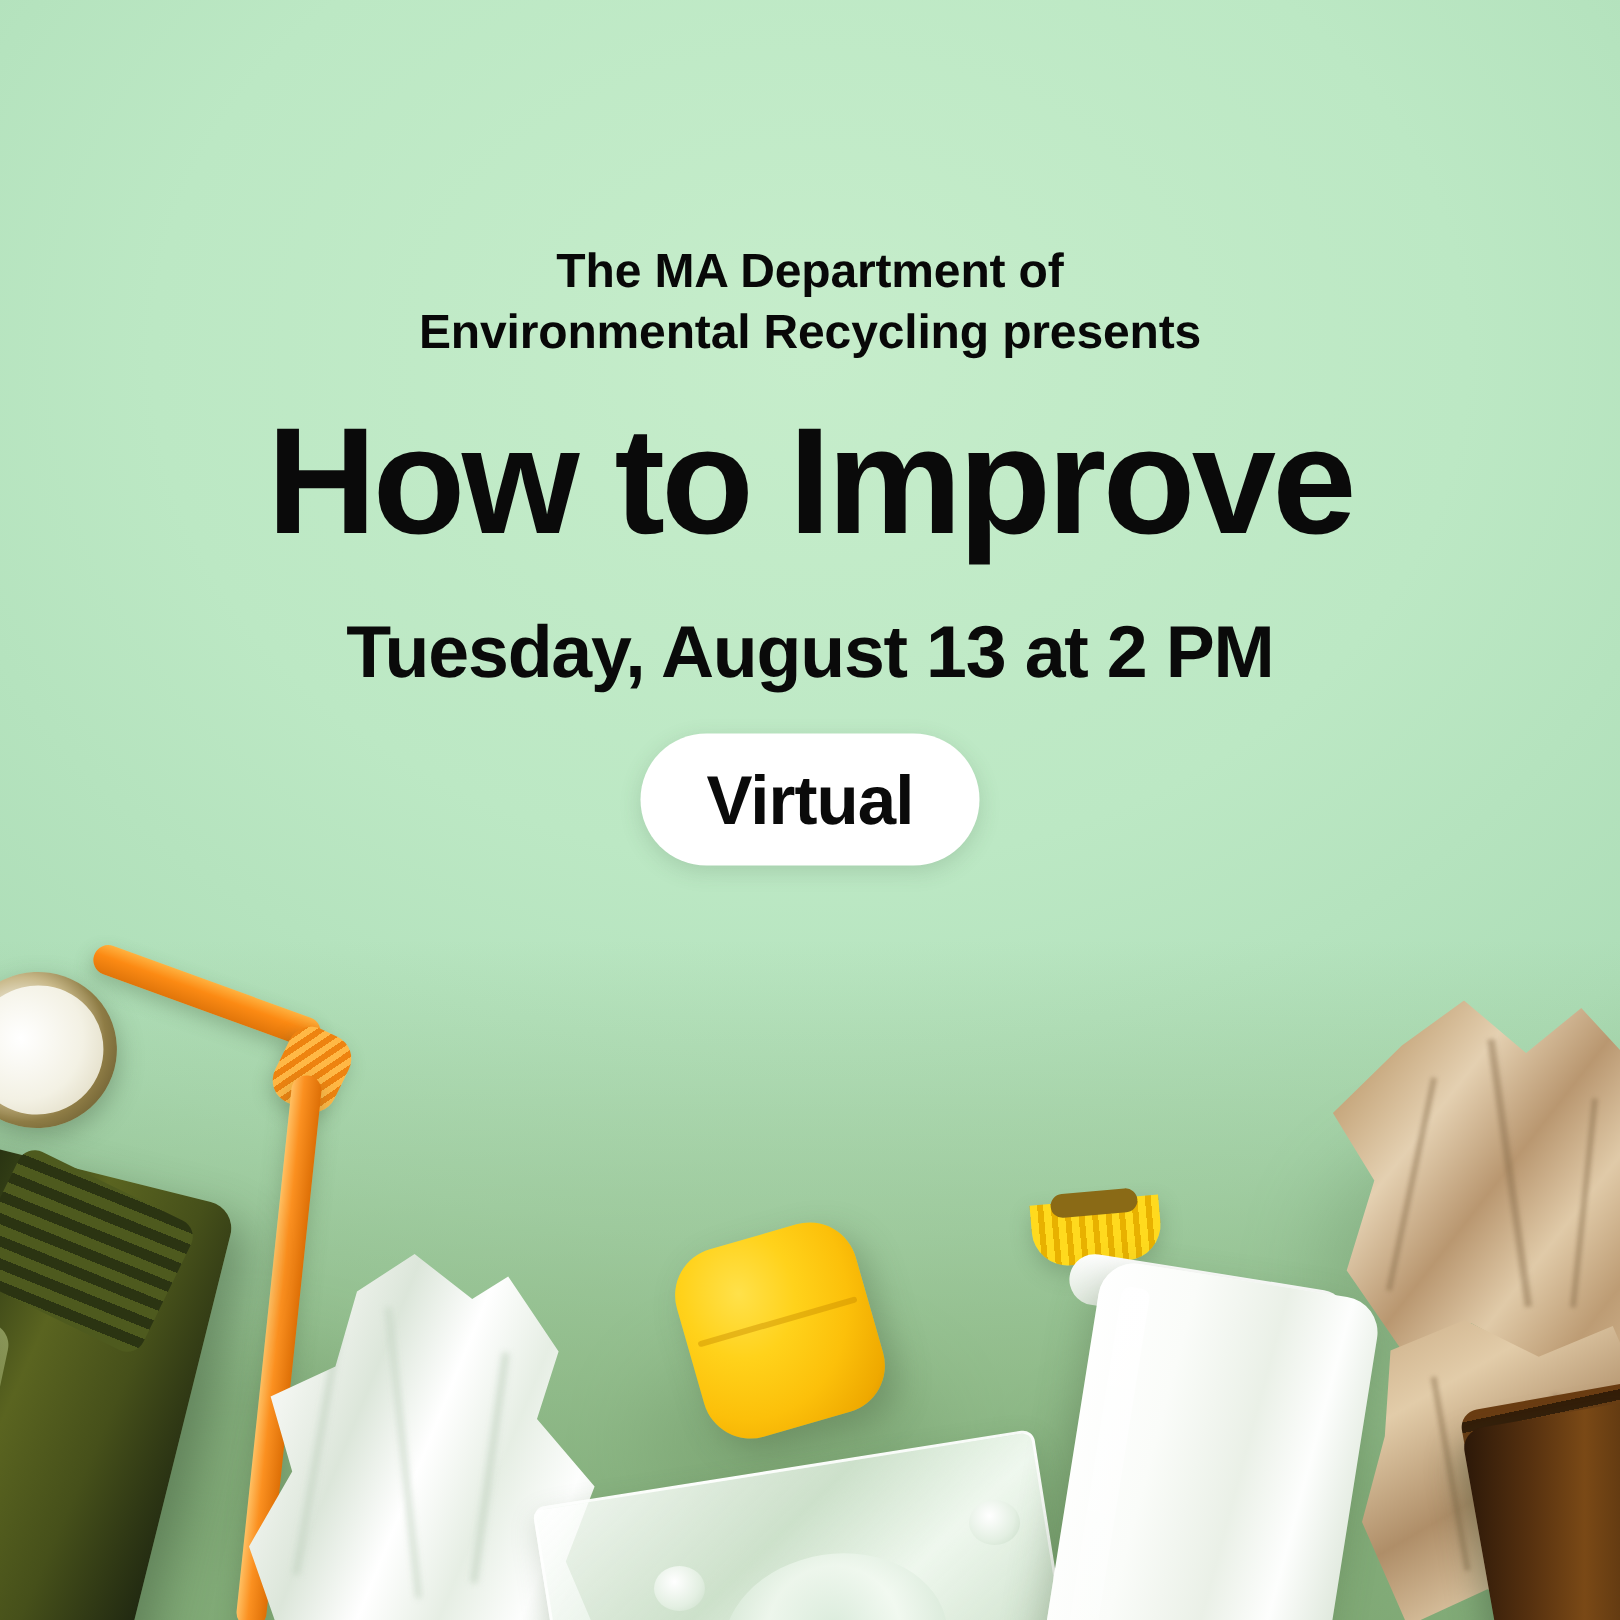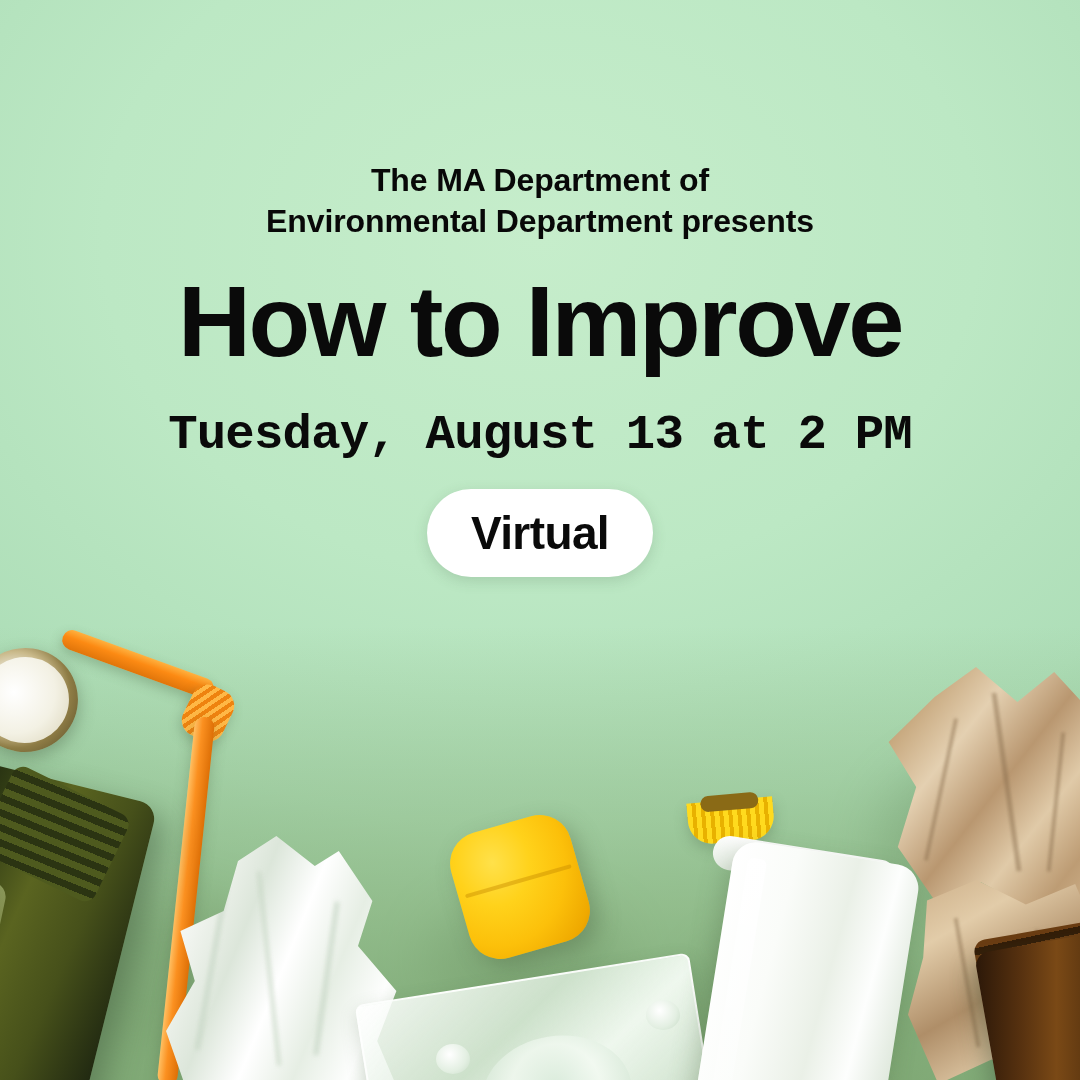--- a/index.html
+++ b/index.html
@@ -233,21 +233,21 @@
     margin-top:30px;
     font-size:101px; font-weight:bold; color:#0A0A0A;
     text-align:left; line-height:0.99;
     letter-spacing:-2.4px;
     max-width:930px;
   }
 
   .datetime {
     margin-top:36px;
     font-size:49px; font-weight:bold; color:#0A0A0A;
-    text-align:left; letter-spacing:-0.8px;font-family:Liberation Mono, monospace;
+    text-align:left; letter-spacing:-0.8px;
   }
 
   .pill-row {
     margin-top:26px;
     display:flex; gap:40px; align-items:center;
   }
   .pill {
     background:#FFFFFF;
     border-radius:999px;
     padding:17px 44px;
@@ -309,21 +309,21 @@
     </div>
 
     <div class="brown-neck"></div>
     <div class="brown-bottle"></div>
   </div>
 
   <div class="content">
 
     <div class="eyebrow">
       <div>The MA Department of</div>
-      <div>Environmental Department presents</div>
+      <div>Environmental Recycling presents</div>
     </div>
 
     <h1 class="headline">
       <div>How to Improve</div>
     </h1>
 
     <div class="datetime">Tuesday, August 13 at 2 PM</div>
 
     <div class="pill-row">
       <div class="pill">Virtual</div>

